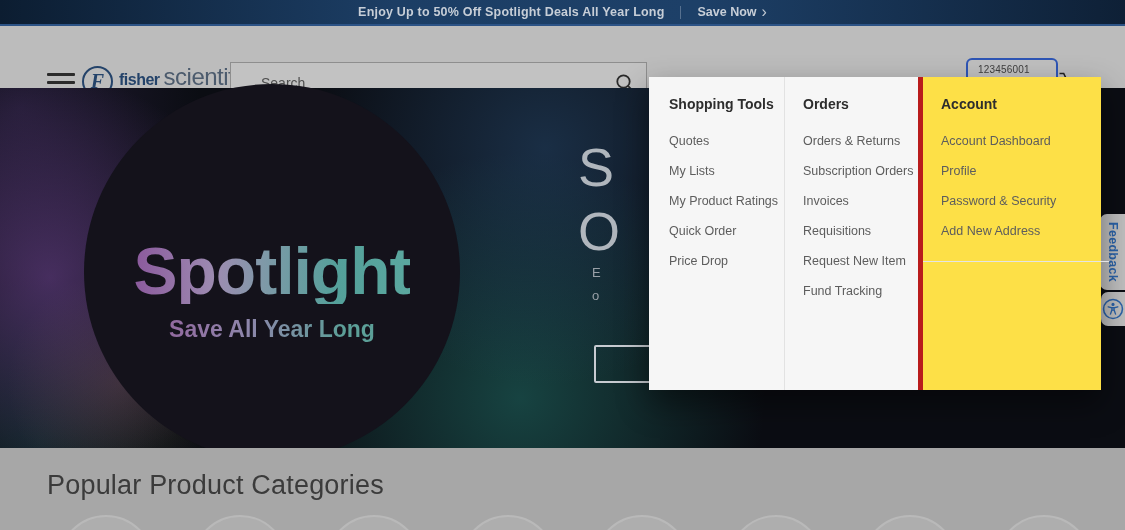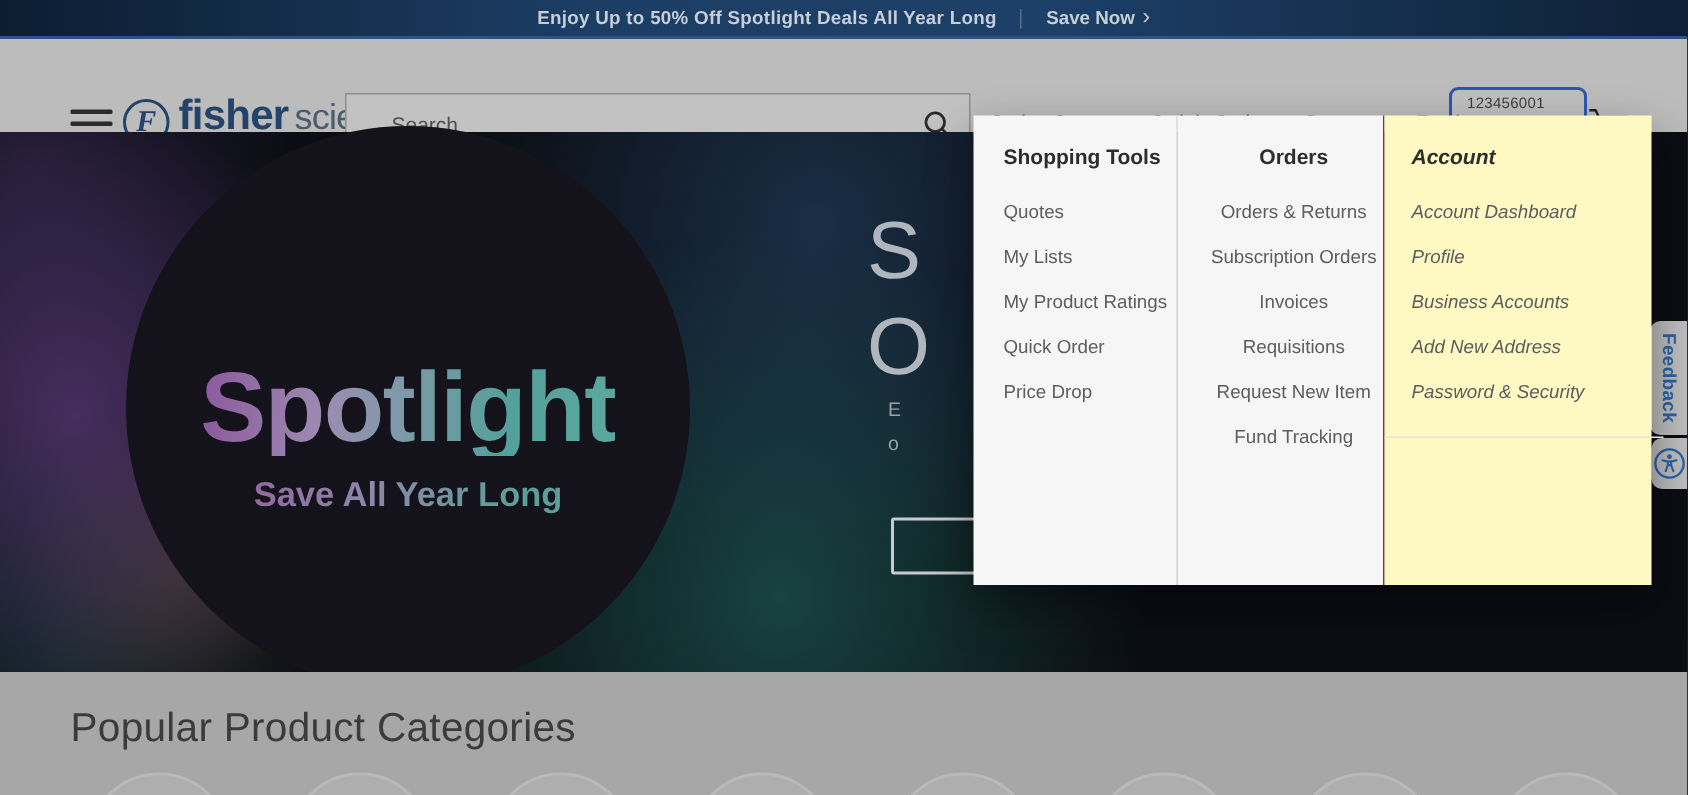--- a/index.html
+++ b/index.html
@@ -19,21 +19,21 @@
 
   
   .hdr { position:absolute; left:0; top:26px; width:1125px; height:62px; background:#bcbcbc; }
   .hamburger { position:absolute; left:47px; top:47px; width:28px; cursor:pointer; }
   .hamburger span { display:block; width:28px; height:3px; background:#2b2b2b; border-radius:1px; margin-bottom:5px; }
   .logo { position:absolute; left:82px; top:38px; display:flex; align-items:flex-start; cursor:pointer; text-decoration:none; }
   .f-circle { width:31px; height:31px; border:2.5px solid #24436a; border-radius:50%;
     color:#24436a; font-size:20px; font-weight:700; font-style:italic; font-family:"Liberation Serif", serif;
     display:flex; align-items:center; justify-content:center; margin-right:6px; margin-top:2px; }
   .brand-line { line-height:26px; }
-  .brand-bold { color:#24436a; font-size:28px; font-weight:700; letter-spacing:-.5px; }
+  .brand-bold { color:#24436a; font-size:16px; font-weight:700; letter-spacing:-.5px; }
   .brand-light { color:#4c5b6d; font-size:24px; font-weight:400; letter-spacing:-.5px; margin-left:4px; }
   .tagline { font-size:8.5px; color:#6a6a6a; margin-top:0px; letter-spacing:.2px; }
   .tagline b { color:#44546a; }
 
   .search-box { position:absolute; left:230px; top:36px; width:417px; height:41px;
     background:#c2c2c2; border:1px solid #8e8e8e; }
   .search-box input { position:absolute; left:12px; top:0; width:370px; height:100%; background:transparent;
     border:none; outline:none; padding-left:18px; font-size:14px; color:#2b2b2b; font-family:"Liberation Sans", sans-serif; }
   .search-box input::placeholder { color:#4e4e4e; opacity:1; }
   .search-btn { position:absolute; right:2px; top:2px; width:38px; height:35px; border:none; background:transparent; cursor:pointer; display:flex; align-items:center; justify-content:center; }
@@ -74,22 +74,22 @@
   .clip-small { position:absolute; left:592px; color:#99a0a7; font-size:13px; }
   .cs1 { top:177px; } .cs2 { top:200px; }
   .hero-btn { position:absolute; left:594px; top:257px; width:150px; height:38px;
     background:transparent; border:2px solid #c7cbd1; border-radius:2px; cursor:pointer; }
 
   
   .menu-panel { position:absolute; left:605px; top:77px; width:452px; height:313px; z-index:20;
     display:flex; box-shadow:0 14px 30px rgba(0,0,0,.45);margin-left:44px; }
   .mcol { height:100%; padding:18px 0 0 20px; }
   .mcol1 { width:136px; background:#f6f6f6; border-right:1px solid #e2e2e2; }
-  .mcol2 { width:138px; background:#f6f6f6; border-right:1px solid #b91c1c; padding-left:18px;text-align:center; }
-  .mcol3 { width:178px; background:#fef9c3; padding-left:18px; padding-right:10px;font-style:italic; }
+  .mcol2 { width:138px; background:#f6f6f6; border-right:5px solid #b91c1c; padding-left:18px; }
+  .mcol3 { width:178px; background:#fde047; padding-left:18px; padding-right:10px; }
   .mhead { font-size:14px; font-weight:700; color:#2d2d2d; line-height:18px; margin-bottom:18px; }
   .mcol ul { list-style:none; }
   .mcol li { font-size:12.5px; color:#5d5d5d; line-height:20px; margin-bottom:10px; cursor:pointer; white-space:nowrap; }
   .mcol li.wrap { white-space:normal; width:100px; }
   .mdivider { height:1px; background:#e4e4e4; margin:20px -18px 0 -18px; }
   .welcome-block { margin-top:16px; }
   .welcome-line { font-size:12.5px; color:#6b6b6b; line-height:17px; }
   .acct-line { font-size:12.5px; color:#6b6b6b; line-height:17px; margin-top:4px; }
   .signout { display:inline-block; margin-top:13px; font-size:13.5px; color:#1f6fd4; cursor:pointer; text-decoration:none; }
 
@@ -209,23 +209,22 @@
         <li>Requisitions</li>
         <li>Request New Item</li>
         <li>Fund Tracking</li>
       </ul>
     </div>
     <div class="mcol mcol3">
       <div class="mhead">Account</div>
       <ul>
         <li>Account Dashboard</li>
         <li>Profile</li>
-        <li>Business Accounts</li>
+        <li>Password &amp; Security</li>
         <li>Add New Address</li>
-        <li>Password &amp; Security</li>
       </ul>
       <div class="mdivider"></div>
     </div>
   </aside>
 
   <div class="feedback-tab">
     <span>Feedback</span>
   </div>
   <div class="a11y-tab">
     <svg width="22" height="22" viewBox="0 0 24 24" fill="none">

